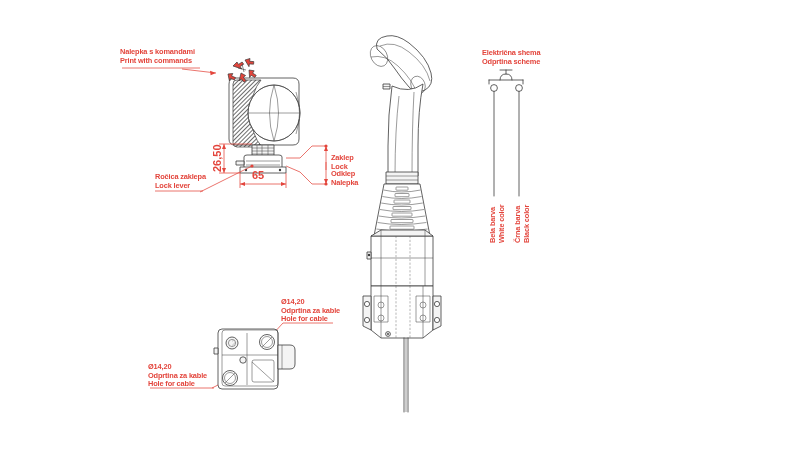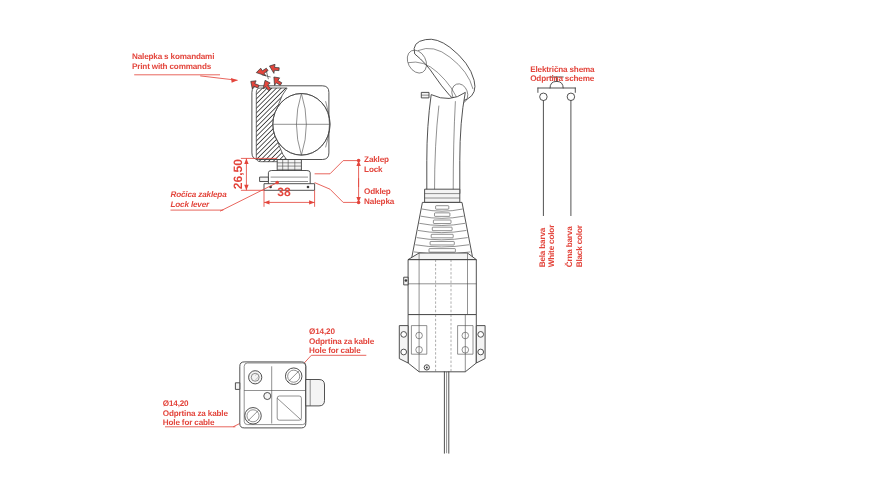--- a/index.html
+++ b/index.html
@@ -317,36 +317,36 @@
 
       <path class="fillL" d="M214 348 l4 0 l0 6 l-4 0 z"></path>
     </g>
   </svg>
 
   <div class="lbl" style="left:120px; top:48px;">
     <span>Nalepka s komandami</span><br>
     <span>Print with commands</span>
   </div>
 
-  <div class="lbl" style="left:155px; top:173px;font-style:italic;">
+  <div class="lbl" style="left:155px; top:173px;">
     <span>Ročica zaklepa</span><br>
     <span>Lock lever</span>
   </div>
 
-  <div class="lbl" style="left:331px; top:141px;">
+  <div class="lbl" style="left:331px; top:154px;">
     <span>Zaklep</span><br>
     <span>Lock</span>
   </div>
 
   <div class="lbl" style="left:331px; top:170px;">
     <span>Odklep</span><br>
     <span>Nalepka</span>
   </div>
 
-  <div class="lbl" style="left:482px; top:59px;">
+  <div class="lbl" style="left:482px; top:49px;">
     <span>Električna shema</span><br>
     <span>Odprtina scheme</span>
   </div>
 
   <div class="lbl rot90" style="left:489px; top:243px;">
     <span>Bela barva</span><br>
     <span>White color</span>
   </div>
 
   <div class="lbl rot90" style="left:514px; top:243px;">
@@ -361,15 +361,15 @@
   </div>
 
   <div class="lbl" style="left:148px; top:363px;">
     <span>Ø14,20</span><br>
     <span>Odprtina za kable</span><br>
     <span>Hole for cable</span>
   </div>
 
   <div class="dim rot90" style="left:211px; top:172px;">26,50</div>
 
-  <div class="dim" style="left:252px; top:169px;">38</div>
+  <div class="dim" style="left:252px; top:169px;">65</div>
 
 </div>
 
 </body></html>

